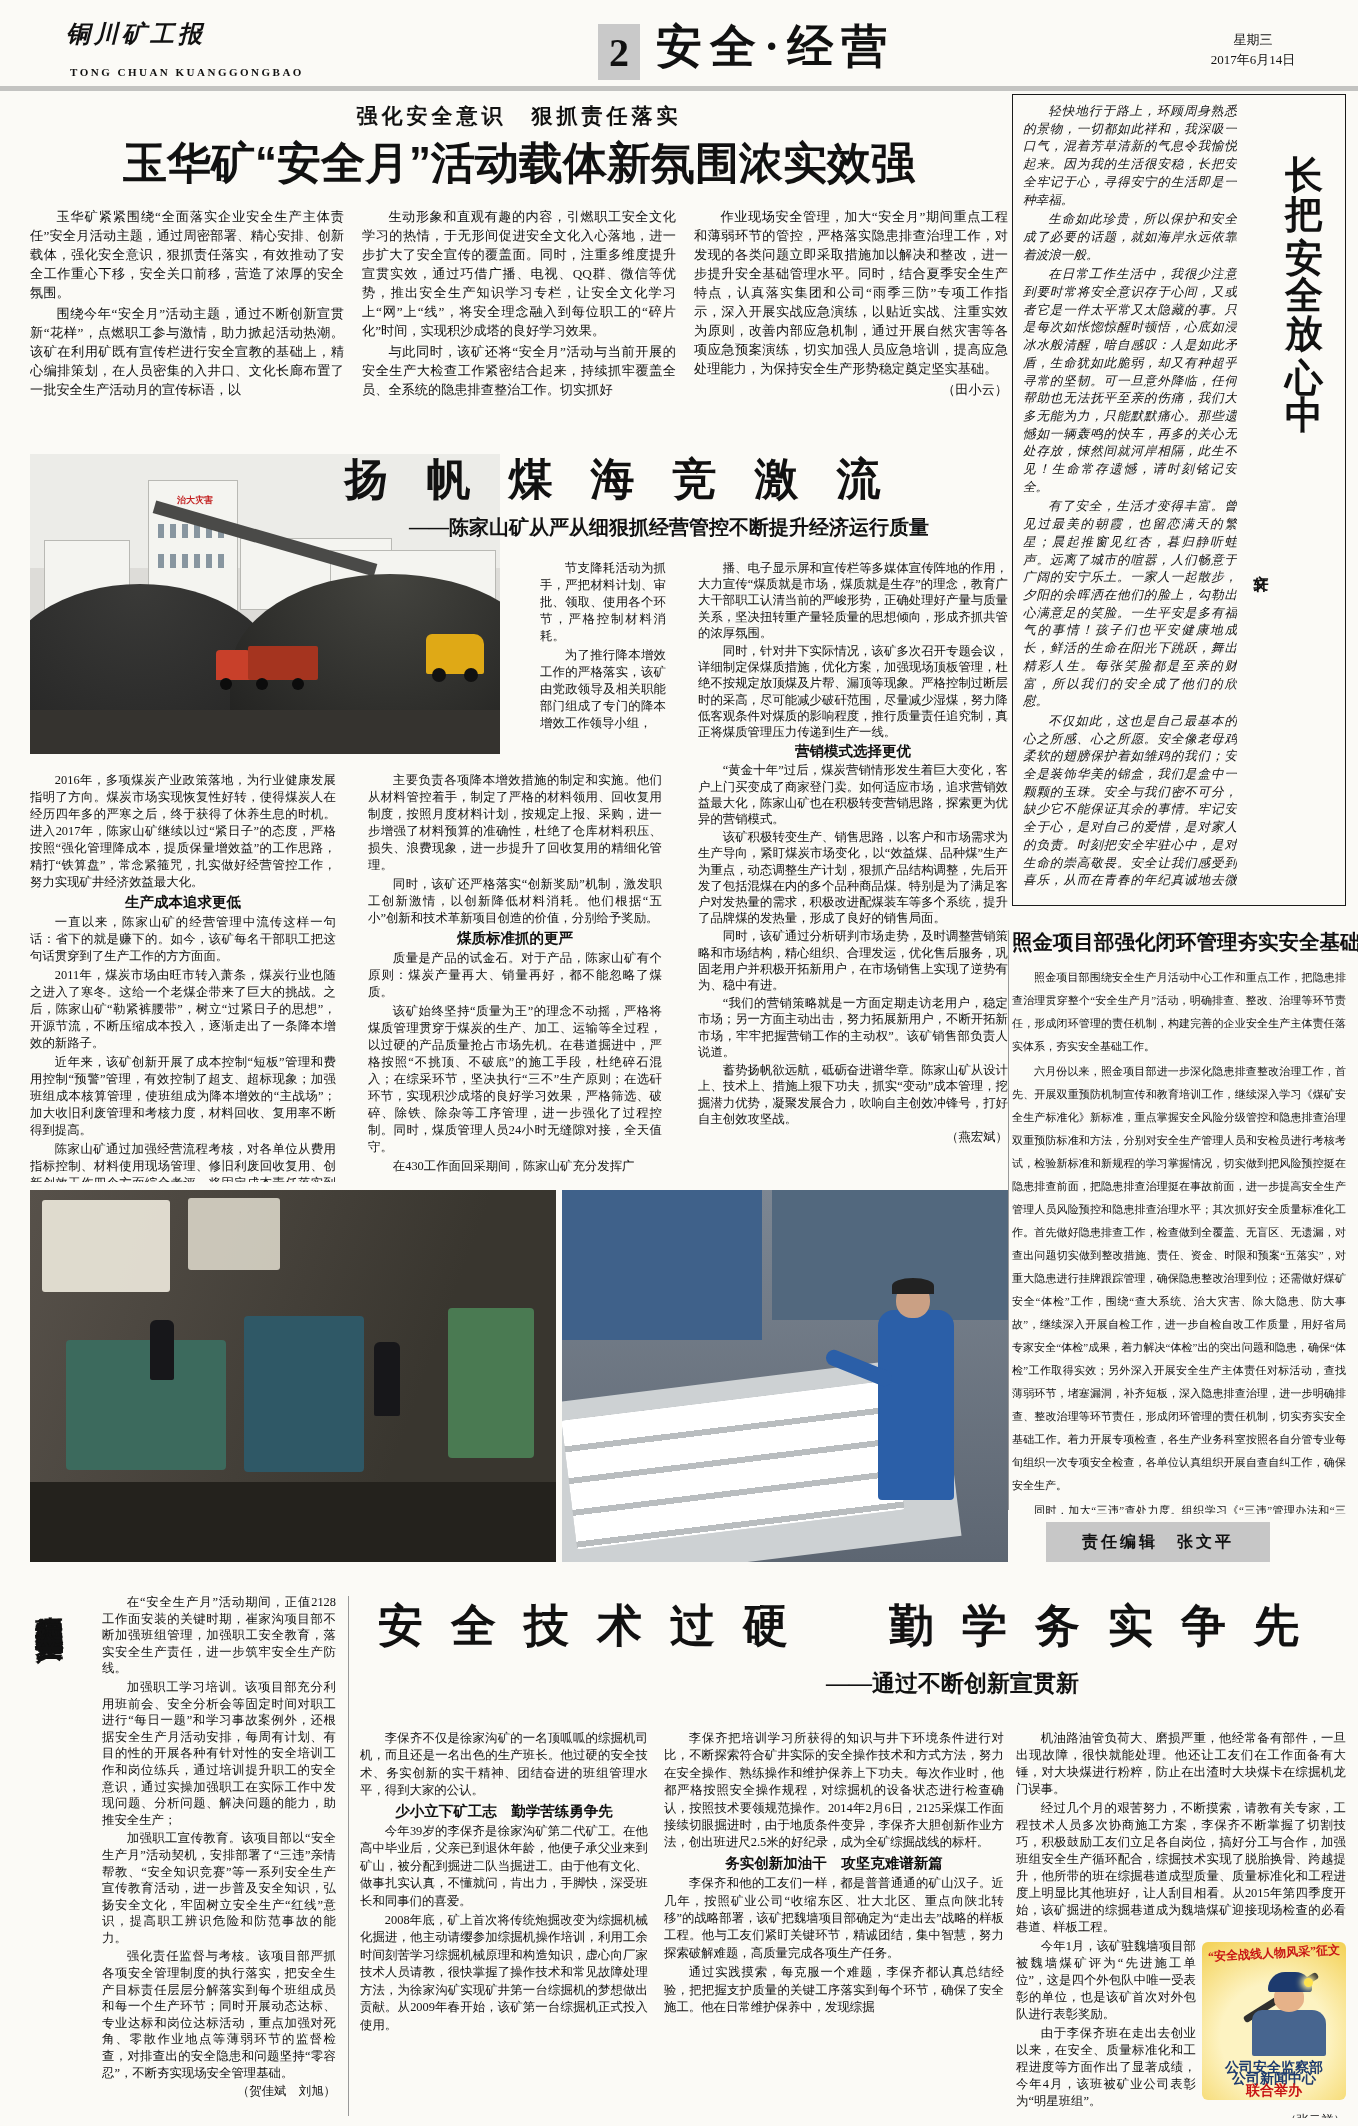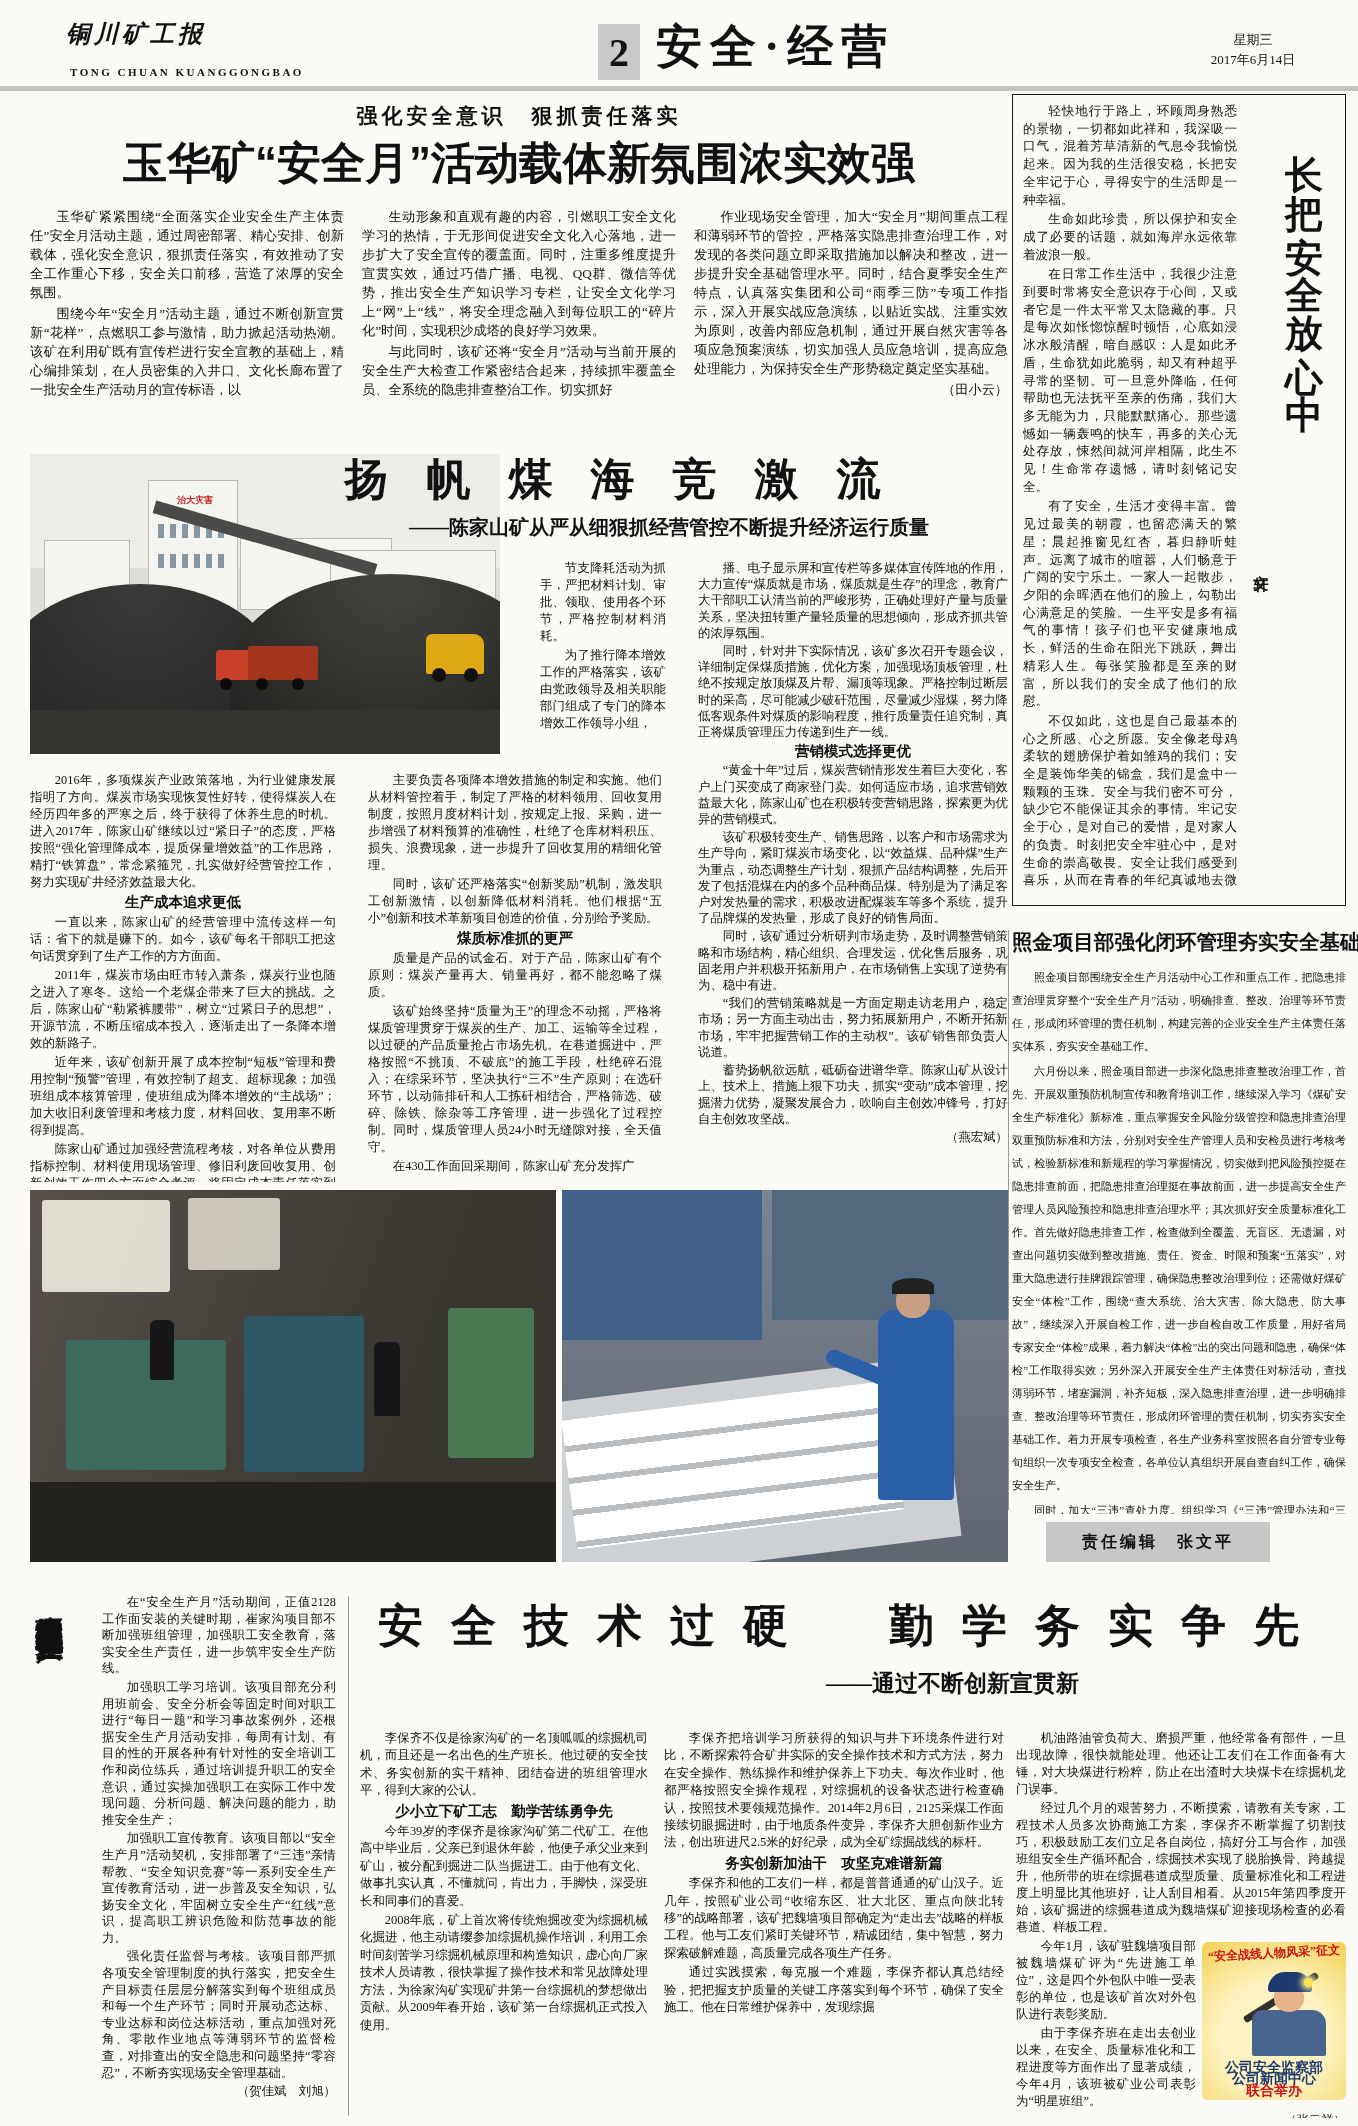--- a/index.html
+++ b/index.html
@@ -24,21 +24,21 @@
   
   .top-art{left:30px;top:94px;width:978px;}
   .kicker{text-align:center;font-size:21px;font-weight:bold;letter-spacing:4px;margin-top:8px;}
   .headline1{text-align:center;font-size:44px;font-weight:bold;white-space:nowrap;
              font-family:"Liberation Sans","DejaVu Sans",sans-serif;margin-top:4px;}
   .topcols{display:flex;gap:18px;margin-top:14px;}
   .topcols>div{flex:1;height:242px;}
   
   .essay{left:1012px;top:94px;width:334px;height:812px;border:1.5px solid #1a1a1a;box-sizing:border-box;}
   .essay-txt{left:10px;top:8px;width:214px;height:788px;font-size:12.6px;line-height:17.7px;
-             overflow:hidden;}
+             font-style:italic;overflow:hidden;}
   .essay-author{left:238px;top:468px;writing-mode:vertical-rl;font-size:15px;font-weight:bold;letter-spacing:2px;}
   .essay-title{right:16px;top:30px;writing-mode:vertical-rl;font-size:38px;font-weight:bold;letter-spacing:40px;height:740px;}
   
   .mid{left:30px;top:448px;width:978px;height:740px;}
   .headline2{left:225px;top:2px;width:753px;text-align:center;font-size:44px;font-weight:bold;
              letter-spacing:38px;white-space:nowrap;}
   .subtitle2{left:300px;top:66px;width:678px;text-align:center;font-size:20px;font-weight:bold;}
   .photo1{left:0;top:6px;width:470px;height:300px;background:linear-gradient(#ecece8 0 38%,#dddcd8 38% 100%);overflow:hidden;}
   .mid-narrow{left:510px;top:112px;width:126px;height:210px;}
   .mid-colC{left:668px;top:112px;width:310px;height:622px;font-size:12.4px;line-height:16.2px;}
@@ -178,21 +178,21 @@
       <p>一直以来，陈家山矿的经营管理中流传这样一句话：省下的就是赚下的。如今，该矿每名干部职工把这句话贯穿到了生产工作的方方面面。</p>
       <p>2011年，煤炭市场由旺市转入萧条，煤炭行业也随之进入了寒冬。这给一个老煤企带来了巨大的挑战。之后，陈家山矿“勒紧裤腰带”，树立“过紧日子的思想”，开源节流，不断压缩成本投入，逐渐走出了一条降本增效的新路子。</p>
       <p>近年来，该矿创新开展了成本控制“短板”管理和费用控制“预警”管理，有效控制了超支、超标现象；加强班组成本核算管理，使班组成为降本增效的“主战场”；加大收旧利废管理和考核力度，材料回收、复用率不断得到提高。</p>
       <p>陈家山矿通过加强经营流程考核，对各单位从费用指标控制、材料使用现场管理、修旧利废回收复用、创新创效工作四个方面综合考评，将固定成本责任落实到科室、区队和班组。以</p>
     </div>
     <div class="abs mid-colB body-sm">
       <p>主要负责各项降本增效措施的制定和实施。他们从材料管控着手，制定了严格的材料领用、回收复用制度，按照月度材料计划，按规定上报、采购，进一步增强了材料预算的准确性，杜绝了仓库材料积压、损失、浪费现象，进一步提升了回收复用的精细化管理。</p>
       <p>同时，该矿还严格落实“创新奖励”机制，激发职工创新激情，以创新降低材料消耗。他们根据“五小”创新和技术革新项目创造的价值，分别给予奖励。</p>
       <div class="subhead">煤质标准抓的更严</div>
       <p>质量是产品的试金石。对于产品，陈家山矿有个原则：煤炭产量再大、销量再好，都不能忽略了煤质。</p>
-      <p>该矿始终坚持“质量为王”的理念不动摇，严格将煤质管理贯穿于煤炭的生产、加工、运输等全过程，以过硬的产品质量抢占市场先机。在巷道掘进中，严格按照“不挑顶、不破底”的施工手段，杜绝碎石混入；在综采环节，坚决执行“三不”生产原则；在选矸环节，以动筛排矸和人工拣矸相结合，严格筛选、破碎、除铁、除杂等工序管理，进一步强化了过程控制。同时，煤质管理人员24小时无缝隙对接，全天值守。</p>
+      <p>该矿始终坚持“质量为王”的理念不动摇，严格将煤质管理贯穿于煤炭的生产、加工、运输等全过程，以过硬的产品质量抢占市场先机。在巷道掘进中，严格按照“不挑顶、不破底”的施工手段，杜绝碎石混入；在综采环节，坚决执行“三不”生产原则；在选矸环节，实现积沙成塔的良好学习效果，严格筛选、破碎、除铁、除杂等工序管理，进一步强化了过程控制。同时，煤质管理人员24小时无缝隙对接，全天值守。</p>
       <p>在430工作面回采期间，陈家山矿充分发挥广</p>
     </div>
   </section>
 
   <section class="abs zhaojin">
     <div class="headline3">照金项目部强化闭环管理夯实安全基础</div>
     <div class="zj-body">
       <p>照金项目部围绕安全生产月活动中心工作和重点工作，把隐患排查治理贯穿整个“安全生产月”活动，明确排查、整改、治理等环节责任，形成闭环管理的责任机制，构建完善的企业安全生产主体责任落实体系，夯实安全基础工作。</p>
       <p>六月份以来，照金项目部进一步深化隐患排查整改治理工作，首先、开展双重预防机制宣传和教育培训工作，继续深入学习《煤矿安全生产标准化》新标准，重点掌握安全风险分级管控和隐患排查治理双重预防标准和方法，分别对安全生产管理人员和安检员进行考核考试，检验新标准和新规程的学习掌握情况，切实做到把风险预控挺在隐患排查前面，把隐患排查治理挺在事故前面，进一步提高安全生产管理人员风险预控和隐患排查治理水平；其次抓好安全质量标准化工作。首先做好隐患排查工作，检查做到全覆盖、无盲区、无遗漏，对查出问题切实做到整改措施、责任、资金、时限和预案“五落实”，对重大隐患进行挂牌跟踪管理，确保隐患整改治理到位；还需做好煤矿安全“体检”工作，围绕“查大系统、治大灾害、除大隐患、防大事故”，继续深入开展自检工作，进一步自检自改工作质量，用好省局专家安全“体检”成果，着力解决“体检”出的突出问题和隐患，确保“体检”工作取得实效；另外深入开展安全生产主体责任对标活动，查找薄弱环节，堵塞漏洞，补齐短板，深入隐患排查治理，进一步明确排查、整改治理等环节责任，形成闭环管理的责任机制，切实夯实安全基础工作。着力开展专项检查，各生产业务科室按照各自分管专业每旬组织一次专项安全检查，各单位认真组织开展自查自纠工作，确保安全生产。</p>
       <p>同时，加大“三违”查处力度。组织学习《“三违”管理办法和“三违”界定标准》，两个督导组充分发挥作用，加大督导检查力度，重点加强零、四点等安全管理薄弱环节的督导检查，突出动态检查，保持安全高压态势，对严重违章人员和违反安全事故隐患管理规定的，一律严肃追查处理。</p>

